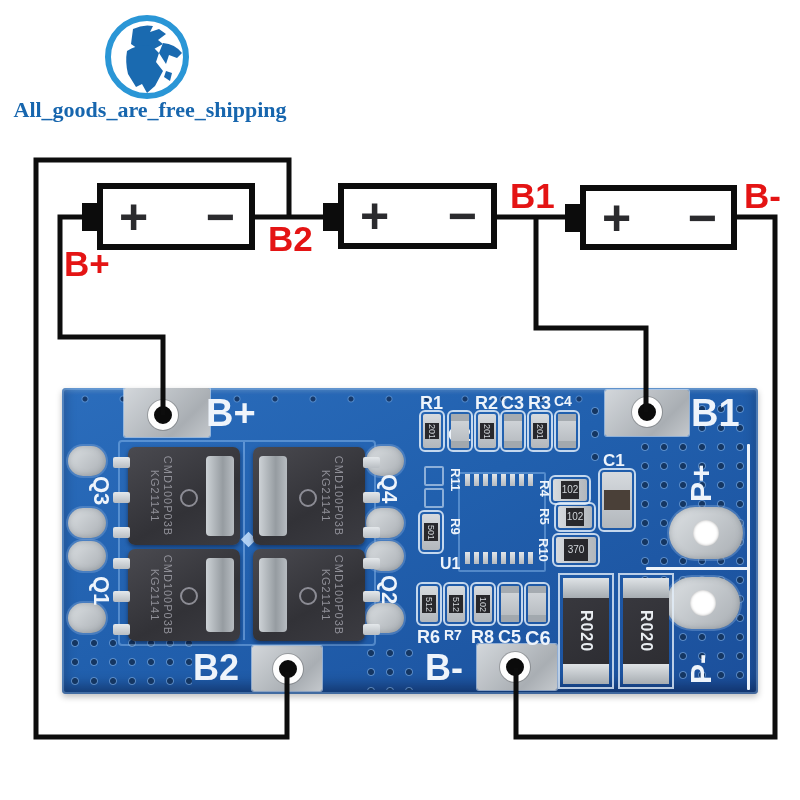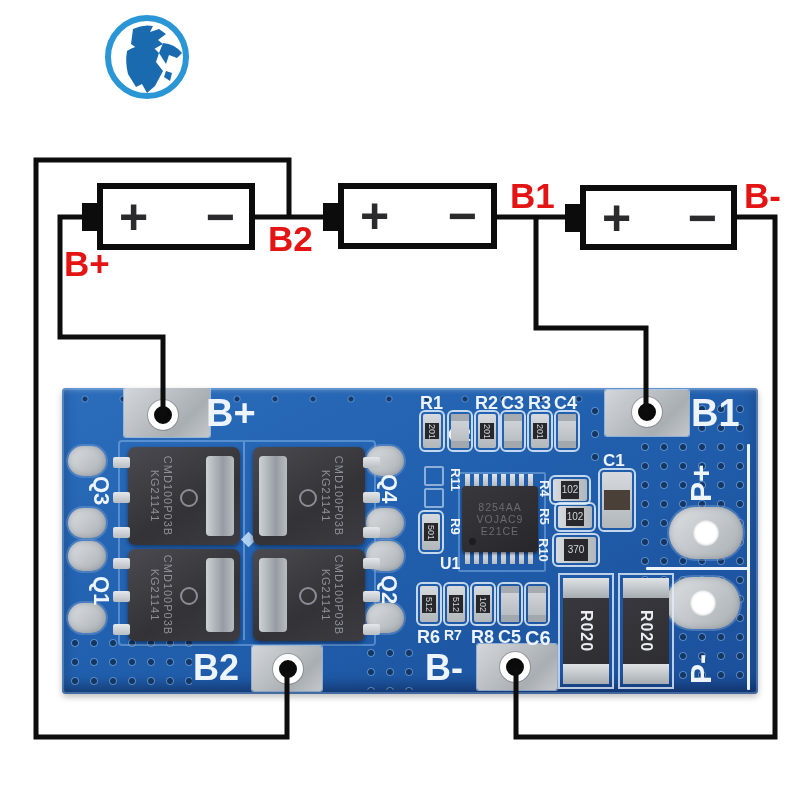--- a/index.html
+++ b/index.html
@@ -82,20 +82,21 @@
 <div class="canvas">
 
   <div class="abs" style="left:0;top:0;width:300px;height:130px;">
     <svg style="position:absolute;left:103px;top:13px;" width="88" height="88" viewBox="0 0 88 88">
       <circle cx="44" cy="44" r="39" fill="#ffffff" stroke="#2a96d6" stroke-width="6"></circle>
       <path fill="#1a6ab0" d="M30 16 q10 -5 20 -3 l-3 6 9 -3 7 5 -8 6 5 4 -9 5 -13 2 -10 -7 z"></path>
       <path fill="#1a6ab0" d="M24 38 q12 -8 25 -5 l7 7 -3 9 7 9 -8 15 -8 7 -5 -9 -6 3 -8 -13 q-3 -12 -1 -23 z"></path>
       <path fill="#1a6ab0" d="M60 30 q12 1 19 10 l-5 5 -8 -3 -3 9 -7 -11 z"></path>
       <path fill="#1a6ab0" d="M63 58 l6 2 -2 8 -6 -4 z"></path>
     </svg>
+    <div class="logo-text">All_goods_are_free_shipping</div>
   </div>
 
   <div class="pcb">
 
     <div class="abs dotsrow" style="left:14px;top:2px;width:530px;height:20px;"></div>
     <div class="abs dots" style="left:574px;top:12px;width:112px;height:288px;"></div>
     <div class="abs dots" style="left:4px;top:246px;width:126px;height:56px;"></div>
     <div class="abs dots" style="left:300px;top:256px;width:60px;height:46px;"></div>
     <div class="abs dots" style="left:524px;top:14px;width:20px;height:66px;background-size:20px 23px;"></div>
 
@@ -187,21 +188,21 @@
         <span><span>CMD100P03B</span><br><span>KG21141</span></span>
       </div>
       <div class="ring" style="left:46px;top:38px;"></div>
     </div>
 
     <div class="silk" style="left:358px;top:6px;font-size:18px;">R1</div>
     <div class="silk" style="left:386px;top:6px;font-size:18px;margin-top:32px;">C2</div>
     <div class="silk" style="left:413px;top:6px;font-size:18px;">R2</div>
     <div class="silk" style="left:439px;top:6px;font-size:18px;">C3</div>
     <div class="silk" style="left:466px;top:6px;font-size:18px;">R3</div>
-    <div class="silk" style="left:492px;top:6px;font-size:18px;">C4</div>
+    <div class="silk" style="left:492px;top:6px;font-size:14px;">C4</div>
 
     <div class="smd" style="left:361px;top:26px;width:18px;height:34px;">
         <div class="band">
           <span>201</span>
         </div>
       </div>
     <div class="smd" style="left:389px;top:26px;width:18px;height:34px;">
         <div class="cap-end" style="top:0;"></div>
         <div class="cap-end" style="bottom:0;"></div>
       </div>
@@ -233,26 +234,20 @@
     <div class="pin" style="left:457px;top:86px;"></div>
     <div class="pin" style="left:466px;top:86px;"></div>
     <div class="pin" style="left:403px;top:164px;"></div>
     <div class="pin" style="left:412px;top:164px;"></div>
     <div class="pin" style="left:421px;top:164px;"></div>
     <div class="pin" style="left:430px;top:164px;"></div>
     <div class="pin" style="left:439px;top:164px;"></div>
     <div class="pin" style="left:448px;top:164px;"></div>
     <div class="pin" style="left:457px;top:164px;"></div>
     <div class="pin" style="left:466px;top:164px;"></div>
-    <div class="ic" style="left:400px;top:98px;width:76px;height:66px;">
-      <div>8254AA</div>
-      <div>VOJAC9</div>
-      <div>E21CE</div>
-      <div class="pin1" style="left:7px;bottom:7px;"></div>
-    </div>
     <div class="silk" style="left:378px;top:168px;font-size:16px;">U1</div>
 
     <div class="padframe" style="left:362px;top:78px;width:16px;height:16px;"></div>
     <div class="padframe" style="left:362px;top:100px;width:16px;height:16px;"></div>
     <div class="silk rot90" style="left:400px;top:80px;font-size:13px;">R11</div>
 
     <div class="smd" style="left:360px;top:126px;width:18px;height:36px;">
         <div class="band">
           <span>501</span>
         </div>

